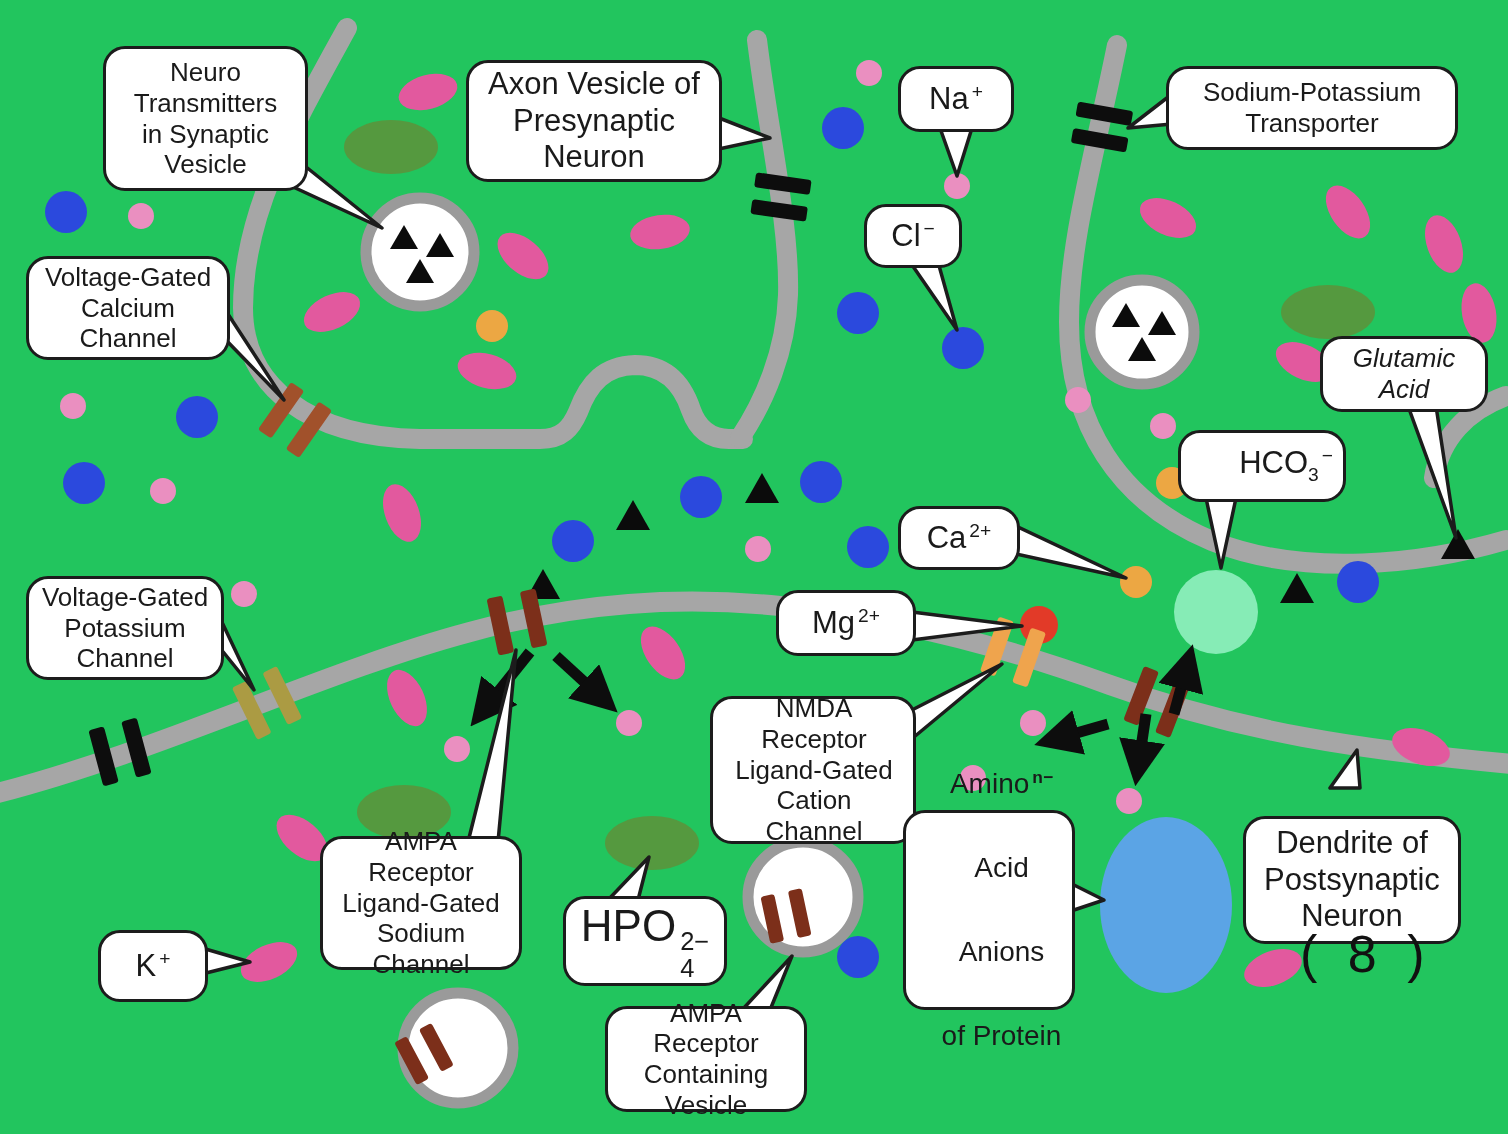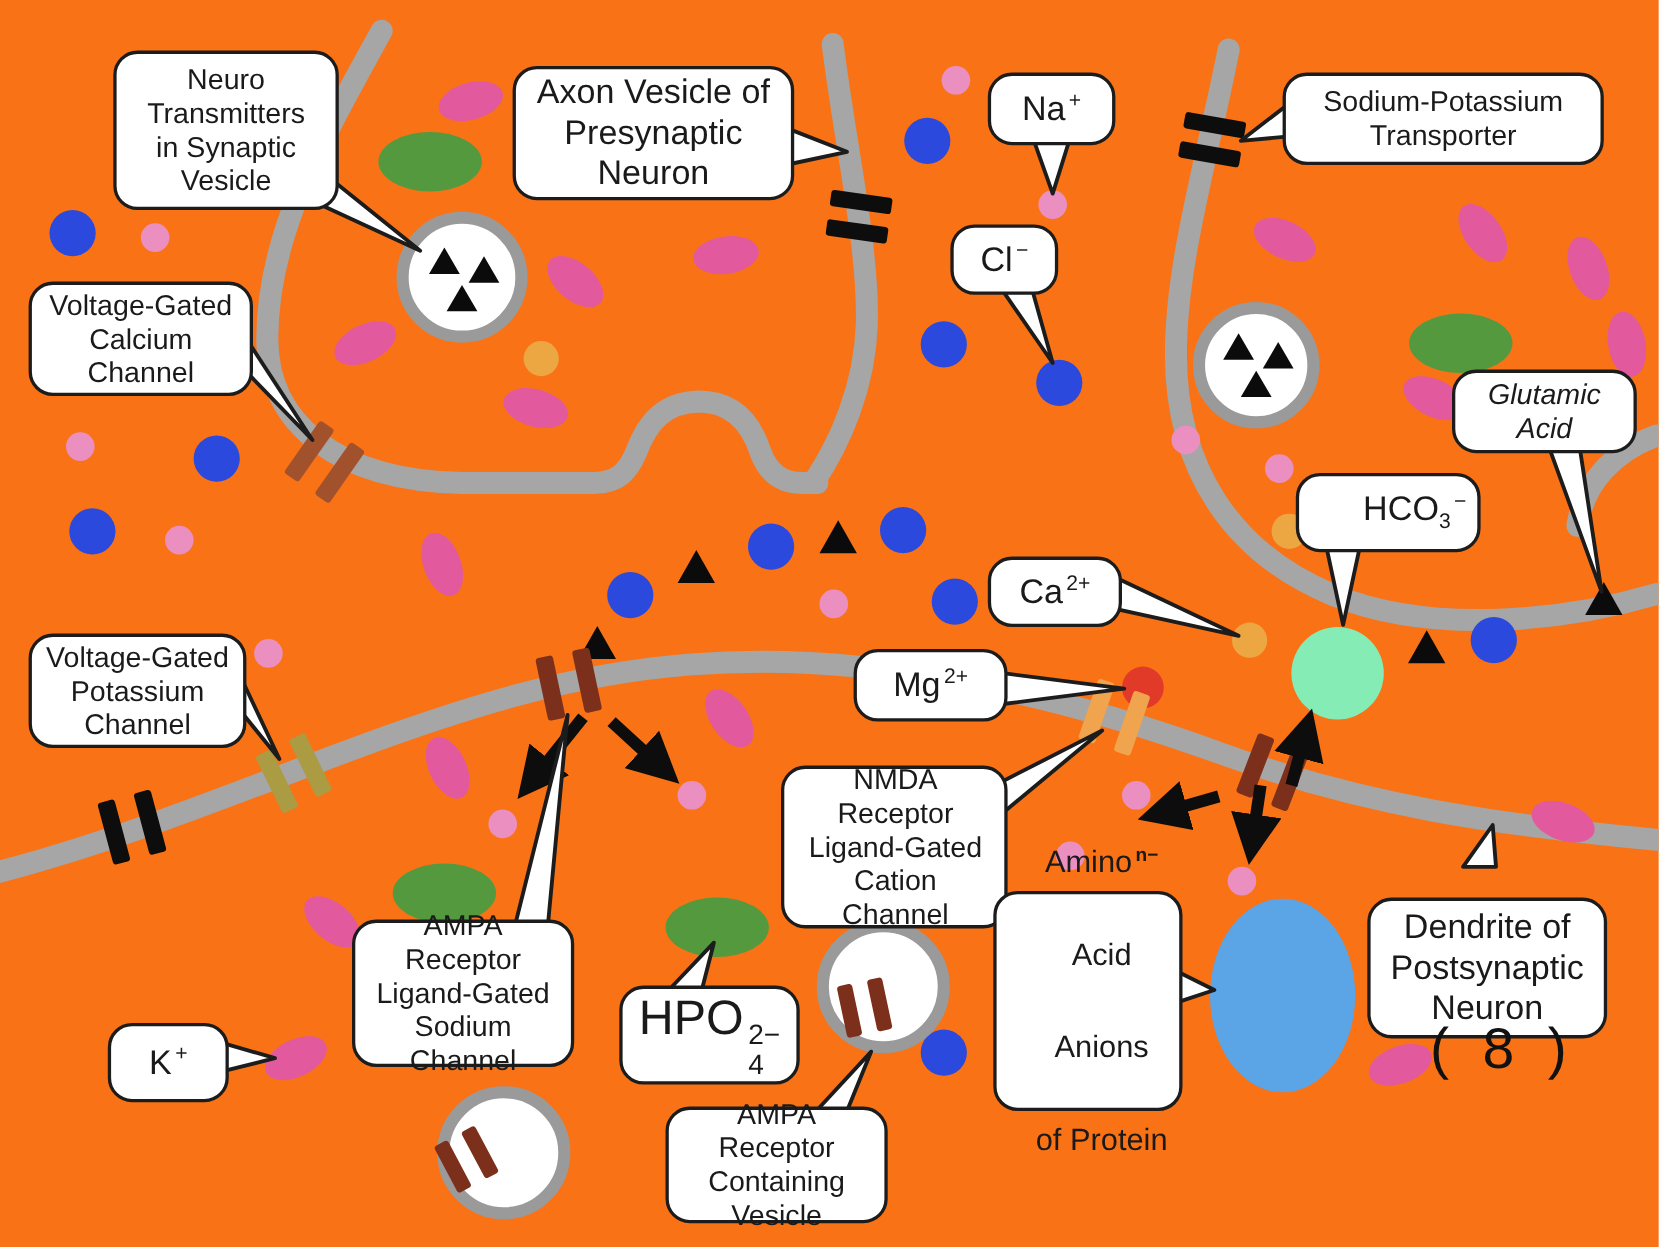--- a/index.html
+++ b/index.html
@@ -1,21 +1,21 @@
 <!DOCTYPE html>
 <html style="--membrane: #a6a6a6; --ink: #1c1c1c; --pink-ellipse: #e2599e; --pink-circle: #ea8fc0; --blue: #2b49dd; --green: #55993f; --orange: #eca743; --red: #e23a28; --mint: #86ecb6; --protein-blue: #5ba4e5; --brown: #a1512b; --maroon: #7c2f1a; --olive: #ab9b43; --channel-orange: #efa44d;"><head>
 <meta charset="utf-8">
 <style>
   * { margin: 0; padding: 0; box-sizing: border-box; }
   html, body { background: #ffffff; }
   .stage {
     position: relative;
     width: 1508px;
     height: 1134px;
-    background: #f97316;
+    background: #22c55e;
     overflow: hidden;
     font-family: "Liberation Sans", sans-serif;
     color: #1a1a1a;
   }
   .diagram-svg { position: absolute; inset: 0; z-index: 1; }
 
   
   .membrane { fill: none; stroke: var(--membrane); stroke-width: 20; stroke-linecap: round; }
   .vring    { fill: #ffffff; stroke: #9a9a9a; stroke-width: 11; }
   .tri      { fill: #0b0b0b; }

